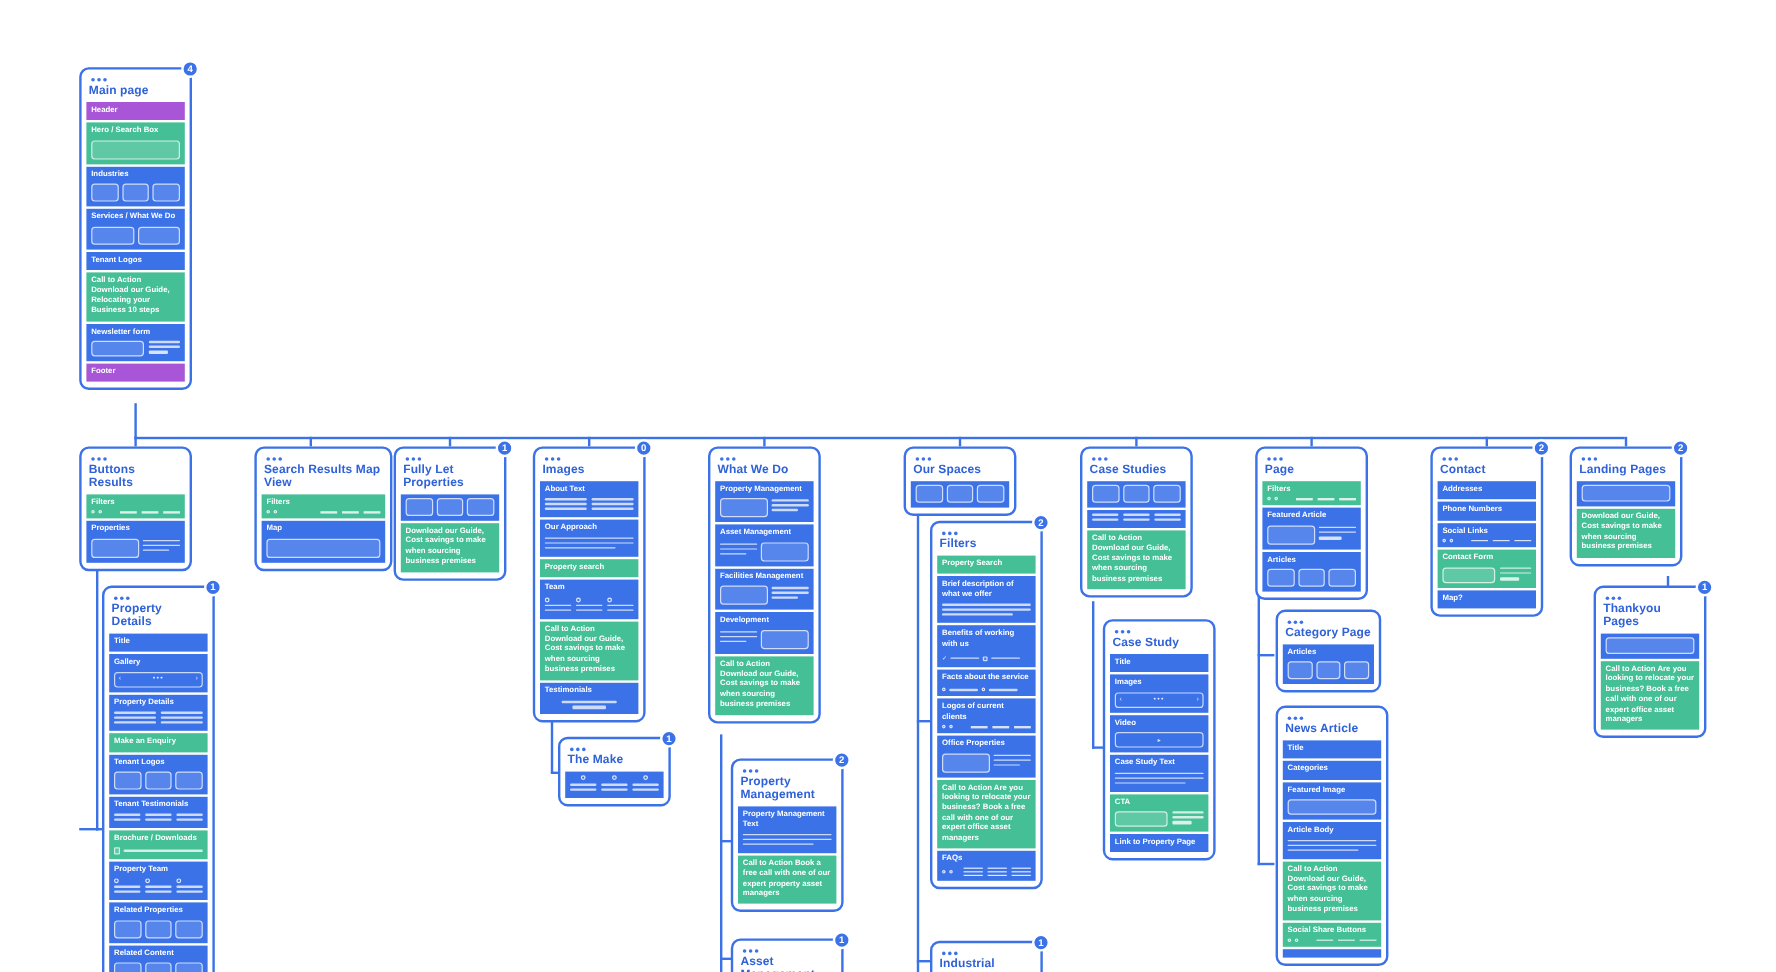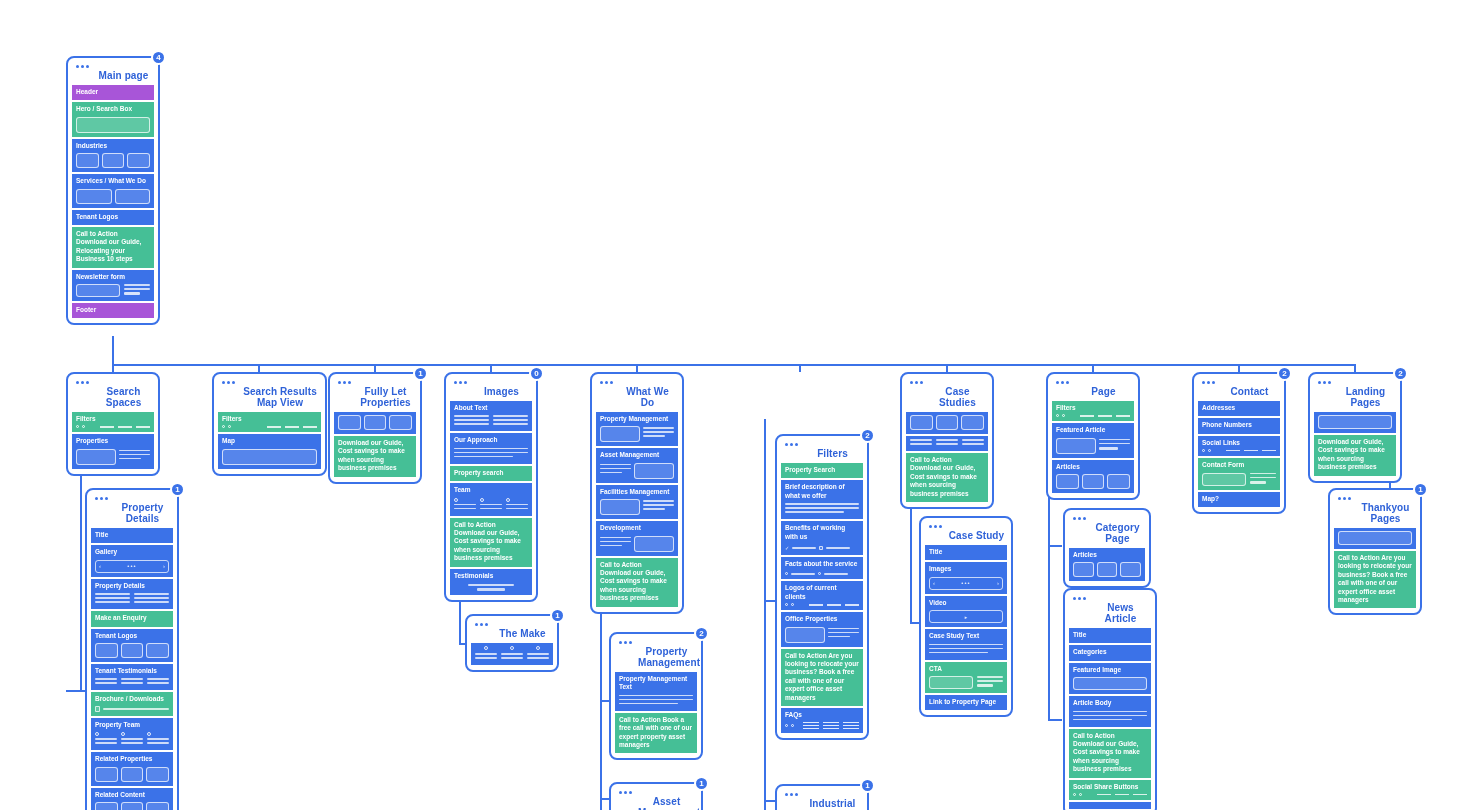--- a/index.html
+++ b/index.html
@@ -10,22 +10,22 @@
   
   .line { position:absolute; background:#3b72e8; }
   .line.v { width:2px; }
   .line.h { height:2px; }
 
   
   .card { position:absolute; background:#ffffff;
     border:2px solid #3b72e8; border-radius:8px; padding:4px 4px 5px 4px; }
   .dots { display:flex; gap:2px; margin:3px 0 1px 4px; }
   .dots i { width:3px; height:3px; border-radius:50%; background:#3b72e8; display:block; }
-  .ctitle { text-align:center; color:#2f62d8; font-weight:bold; font-size:10px;
-    line-height:11px; padding:1px 2px 4px 2px; letter-spacing:.1px;margin-left:21px; }
+  .ctitle { text-align:left; color:#2f62d8; font-weight:bold; font-size:10px;
+    line-height:11px; padding:1px 2px 4px 2px; letter-spacing:.1px; }
   .badge { position:absolute; top:-8px; right:-8px; width:15px; height:15px;
     border-radius:50%; background:#3b72e8; color:#fff; font-size:8px;
     font-weight:bold; display:flex; align-items:center; justify-content:center;
     border:2px solid #fff; }
   .blocks { display:flex; flex-direction:column; gap:2px; }
 
   
   .blk { padding:3px 4px 4px 4px; }
   .blk.blue { background:#3b72e8; }
   .blk.green { background:#45bf96; }
@@ -164,21 +164,21 @@
       </div>
     </div>
   </div>
 
   <div class="card" style="left:66px;top:372px;width:94px;">
     <div class="dots">
         <i></i>
         <i></i>
         <i></i>
       </div>
-    <div class="ctitle">Search Spaces</div>
+    <div class="ctitle">Buttons Results</div>
     <div class="blocks">
       <div class="blk green">
         <div class="lbl">Filters</div>
         <div class="dotrow">
           <span class="d"></span>
             <span class="d"></span>
           <span class="dashes">
               <span></span>
               <span></span>
               <span></span>
@@ -367,20 +367,37 @@
             </div>
           <div class="ph thumb"></div>
         </div>
       </div>
       <div class="blk green">
         <div class="body">Call to Action Download our Guide, Cost savings to make when sourcing business premises</div>
       </div>
     </div>
   </div>
 
+  <div class="card" style="left:753px;top:372px;width:94px;">
+    <div class="dots">
+        <i></i>
+        <i></i>
+        <i></i>
+      </div>
+    <div class="ctitle">Our Spaces</div>
+    <div class="blocks">
+      <div class="blk blue">
+        <div class="boxes" style="margin-top:0;">
+          <div class="ph"></div>
+          <div class="ph"></div>
+          <div class="ph"></div>
+        </div>
+      </div>
+    </div>
+  </div>
 
   <div class="card" style="left:900px;top:372px;width:94px;">
     <div class="dots">
         <i></i>
         <i></i>
         <i></i>
       </div>
     <div class="ctitle">Case Studies</div>
     <div class="blocks">
       <div class="blk blue">

